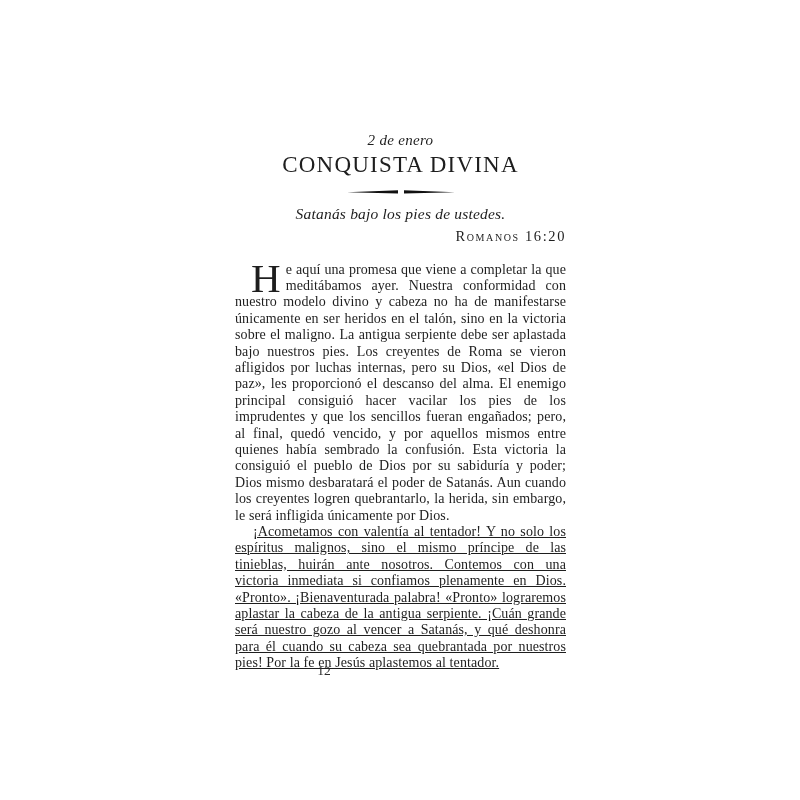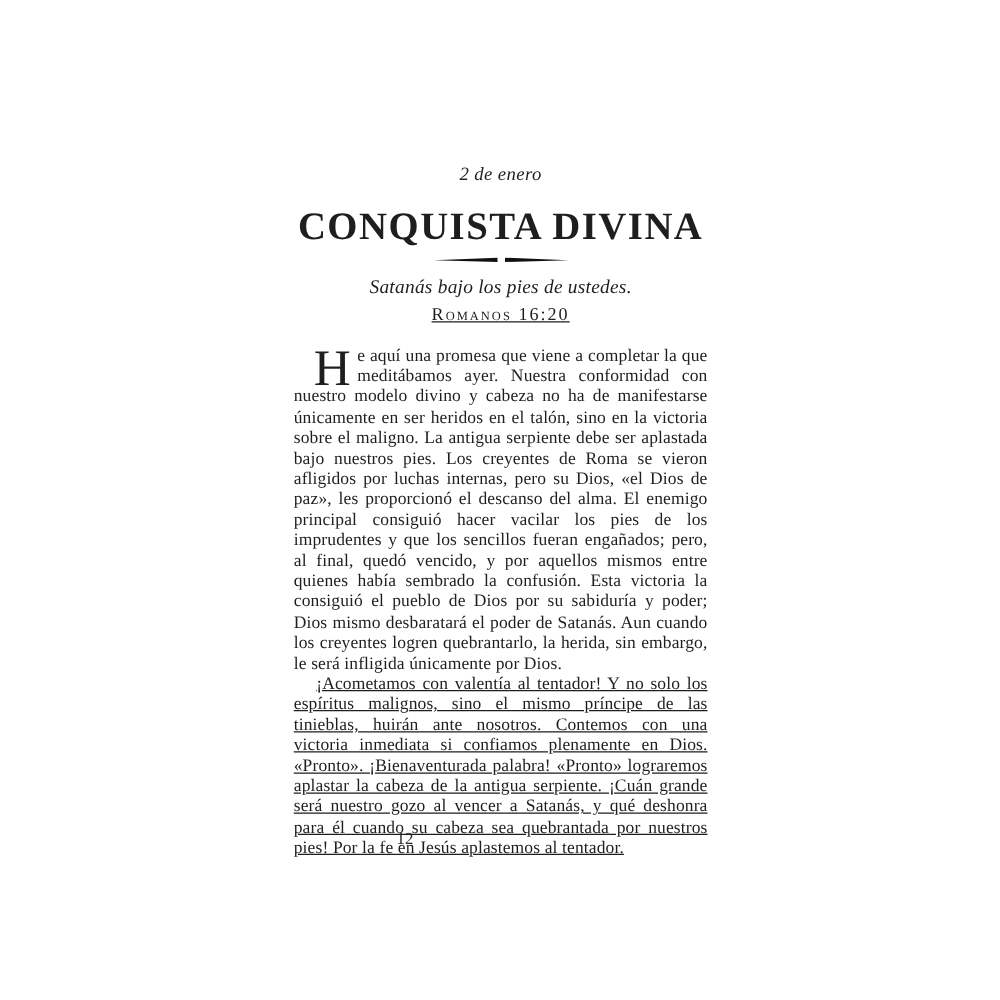--- a/index.html
+++ b/index.html
@@ -29,47 +29,46 @@
   }
   .date-heading {
     text-align: center;
     font-style: italic;
     font-size: 15px;
     line-height: 18px;
     letter-spacing: 0.3px;
   }
   .title {
     text-align: center;
-    font-size: 31px;
+    font-size: 23px;
     line-height: 26px;
     letter-spacing: 1.2px;
-    margin-top: 19px;
-    font-weight: bold;
+    margin-top: 3px;
+    font-weight: normal;
   }
   .ornament-wrap {
     text-align: center;
     margin-top: 9px;
     height: 10px;
     line-height: 0;
   }
   .epigraph {
     text-align: center;
     font-style: italic;
     font-size: 15.5px;
     line-height: 16.5px;
     margin-top: 9px;
     letter-spacing: 0.2px;
   }
   .reference {
-    text-align: center;
+    text-align: right;
     font-variant: small-caps;
     font-size: 14.5px;
     letter-spacing: 1.6px;
     margin-top: 5px;
-    text-decoration: underline;
   }
   .body-text {
     margin-top: 17px;
     font-size: 14px;
     line-height: 16.4px;
     text-align: justify;
     letter-spacing: 0.1px;
   }
   .body-text p {
     margin: 0;

